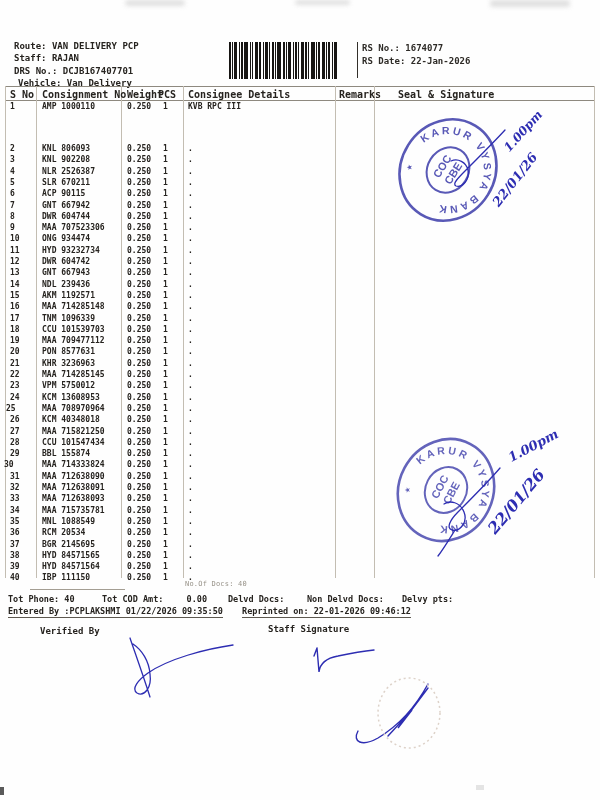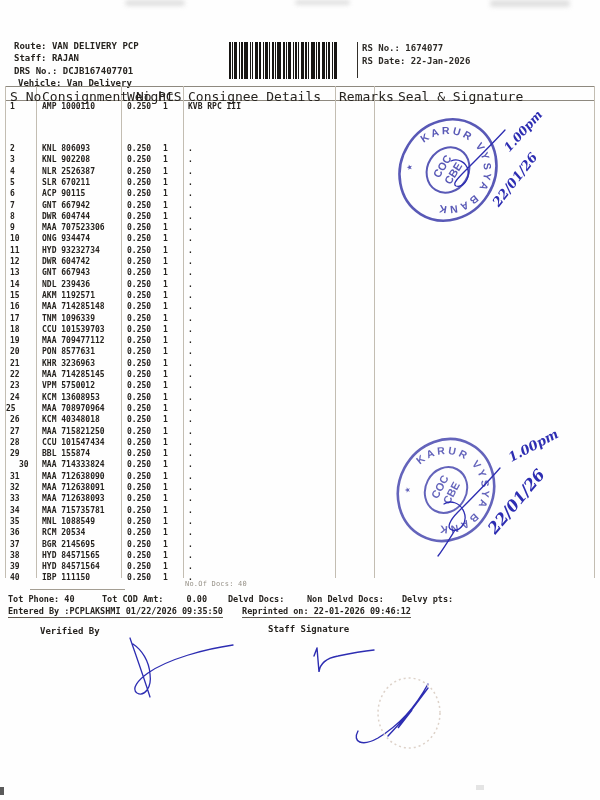--- a/index.html
+++ b/index.html
@@ -6,21 +6,21 @@
   #page{position:relative;width:600px;height:800px;background:#fefefe;overflow:hidden;
         font-family:"DejaVu Sans Mono", monospace;color:#26231f;}
   .abs{position:absolute;}
   .center{left:0;width:600px;text-align:center;}
   .title{top:10px;font-size:11.5px;font-weight:bold;letter-spacing:.5px;}
   .subtitle{top:25px;font-size:12.5px;font-weight:bold;letter-spacing:.3px;}
   .info{font-size:9px;font-weight:bold;white-space:nowrap;}
   .rs{font-size:9px;font-weight:bold;white-space:nowrap;color:#2e2b27;}
   .hline{position:absolute;height:1px;background:#8e897f;}
   .vline{position:absolute;width:1px;background:#c3bdb2;}
-  .th{position:absolute;font-size:13px;font-weight:normal;white-space:nowrap;}
+  .th{position:absolute;font-size:10px;font-weight:bold;white-space:nowrap;}
   .trow{position:absolute;left:0;width:600px;height:11px;font-size:8px;font-weight:bold;white-space:nowrap;}
   .trow span{position:absolute;top:0;}
   .smudge{position:absolute;background:#d9d9d9;filter:blur(2px);border-radius:3px;opacity:.8;}
   .faint{color:#979288;font-size:7px;letter-spacing:.2px;}
   .tot{font-size:8.5px;font-weight:bold;white-space:nowrap;}
   .ul{border-bottom:1px solid #5d584f;padding-bottom:1px;}
   .siglabel{font-size:9px;font-weight:bold;}
   .stamp{position:absolute;width:114px;height:106px;opacity:.88;}
   .stamp svg{width:100%;height:100%;}
   .hand{position:absolute;font-family:"DejaVu Serif", serif;font-style:italic;font-weight:bold;
@@ -318,21 +318,21 @@
         <span style="left: 188px;">.</span>
       </div>
       <div class="trow" style="top: 449.1px;">
         <span style="left: 10px;">29</span>
         <span style="left: 42px;">BBL 155874</span>
         <span style="left: 127px;">0.250</span>
         <span style="left: 163px;">1</span>
         <span style="left: 188px;">.</span>
       </div>
       <div class="trow" style="top: 460.4px;">
-        <span style="left: 19px;">30</span>
+        <span style="left: 4px;">30</span>
         <span style="left: 42px;">MAA 714333824</span>
         <span style="left: 127px;">0.250</span>
         <span style="left: 163px;">1</span>
         <span style="left: 188px;">.</span>
       </div>
       <div class="trow" style="top: 471.7px;">
         <span style="left: 10px;">31</span>
         <span style="left: 42px;">MAA 712638090</span>
         <span style="left: 127px;">0.250</span>
         <span style="left: 163px;">1</span>

